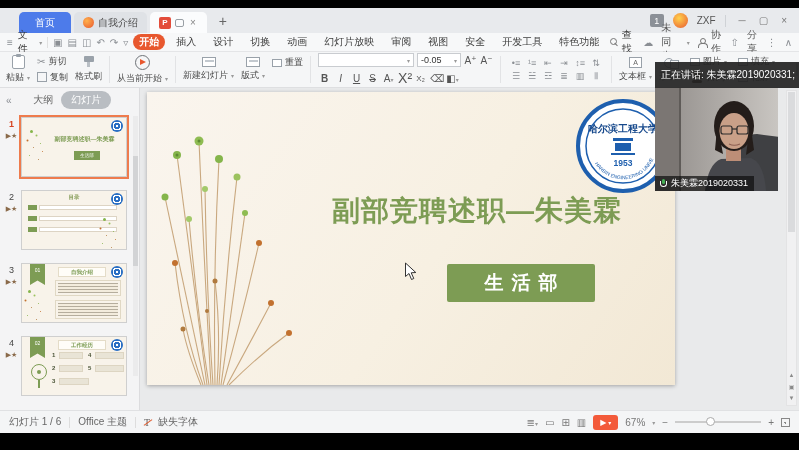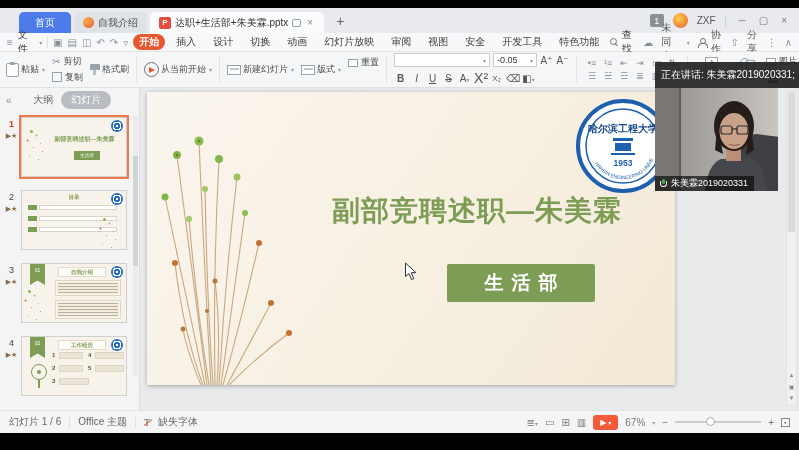--- a/index.html
+++ b/index.html
@@ -45,21 +45,21 @@
   .ic-search::before { content:''; position:absolute; width:5px; height:5px; border:1.2px solid #777; border-radius:50%; left:0; top:0; }
   .ic-search::after { content:''; position:absolute; width:4px; height:1.2px; background:#777; transform:rotate(45deg); left:4px; top:6px; }
   .ic-person { width:9px; height:9px; position:relative; display:inline-block; }
   .ic-person::before { content:''; position:absolute; left:2.5px; top:0; width:4px; height:4px; border:1px solid #777; border-radius:50%; }
   .ic-person::after { content:''; position:absolute; left:0.5px; top:5px; width:8px; height:4px; border:1px solid #777; border-bottom:none; border-radius:4px 4px 0 0; }
 
   
   .toolbar { height:36px; background:#f5f6f7; border-bottom:1px solid #dedfe1;
     display:flex; align-items:center; gap:7px; padding:0 6px; font-size:9px; color:#4c4c4c; flex:none; }
   .vdiv { width:1px; height:27px; background:#e2e3e5; flex:none; }
-  .bigbtn { display:flex; flex-direction:row; align-items:center; gap:2px; white-space:nowrap;font-family:Liberation Serif, serif; }
+  .bigbtn { display:flex; flex-direction:column; align-items:center; gap:2px; white-space:nowrap;font-family:Liberation Serif, serif; }
   .stack { display:flex; flex-direction:column; gap:3px; }
   .trow { display:flex; align-items:center; gap:3px; white-space:nowrap; }
   .ic-paste { width:13px; height:14px; border:1.2px solid #99a1a9; border-radius:2px; background:#fff; position:relative; }
   .ic-paste::before { content:''; position:absolute; top:-2px; left:3px; width:5px; height:3px; background:#99a1a9; border-radius:1px; }
   .ic-dup { width:8px; height:8px; border:1px solid #99a1a9; background:#fff; position:relative; margin-left:2px; }
   .ic-dup::before { content:''; position:absolute; left:-3px; top:-3px; width:8px; height:8px; border:1px solid #99a1a9; background:#f5f6f7; }
   .ic-brush { width:10px; height:6px; background:#9aa2aa; border-radius:1px; position:relative; margin-bottom:6px; }
   .ic-brush::after { content:''; position:absolute; left:3px; top:6px; width:3px; height:5px; background:#b9bfc5; }
   .ic-playc { width:15px; height:15px; border:1.4px solid #6e7control3; border:1.4px solid #6e7378; border-radius:50%; display:flex; align-items:center; justify-content:center; }
   .ic-playc::after { content:''; border-left:6px solid #e8582f; border-top:3.5px solid transparent; border-bottom:3.5px solid transparent; margin-left:1px; }
@@ -182,21 +182,20 @@
   <div class="window">
 
     <div class="tabbar">
       <div class="tab tab-home">首页</div>
       <div class="tab tab-docer">
         <span class="docer-ic"></span>
         <span>自我介绍</span>
       </div>
       <div class="tab tab-doc">
         <span class="ppt-ic">P</span>
-        <span>达职+生活部+朱美霖.pptx</span>
         <span class="tab-bub"></span>
         <span class="tab-x">×</span>
       </div>
       <div class="tab-add">+</div>
       <div class="tabbar-right">
         <span class="badge1">1</span>
         <span class="avatar"></span>
         <span class="userName">ZXF</span>
         <span class="tsep"></span>
         <span class="winctl">

